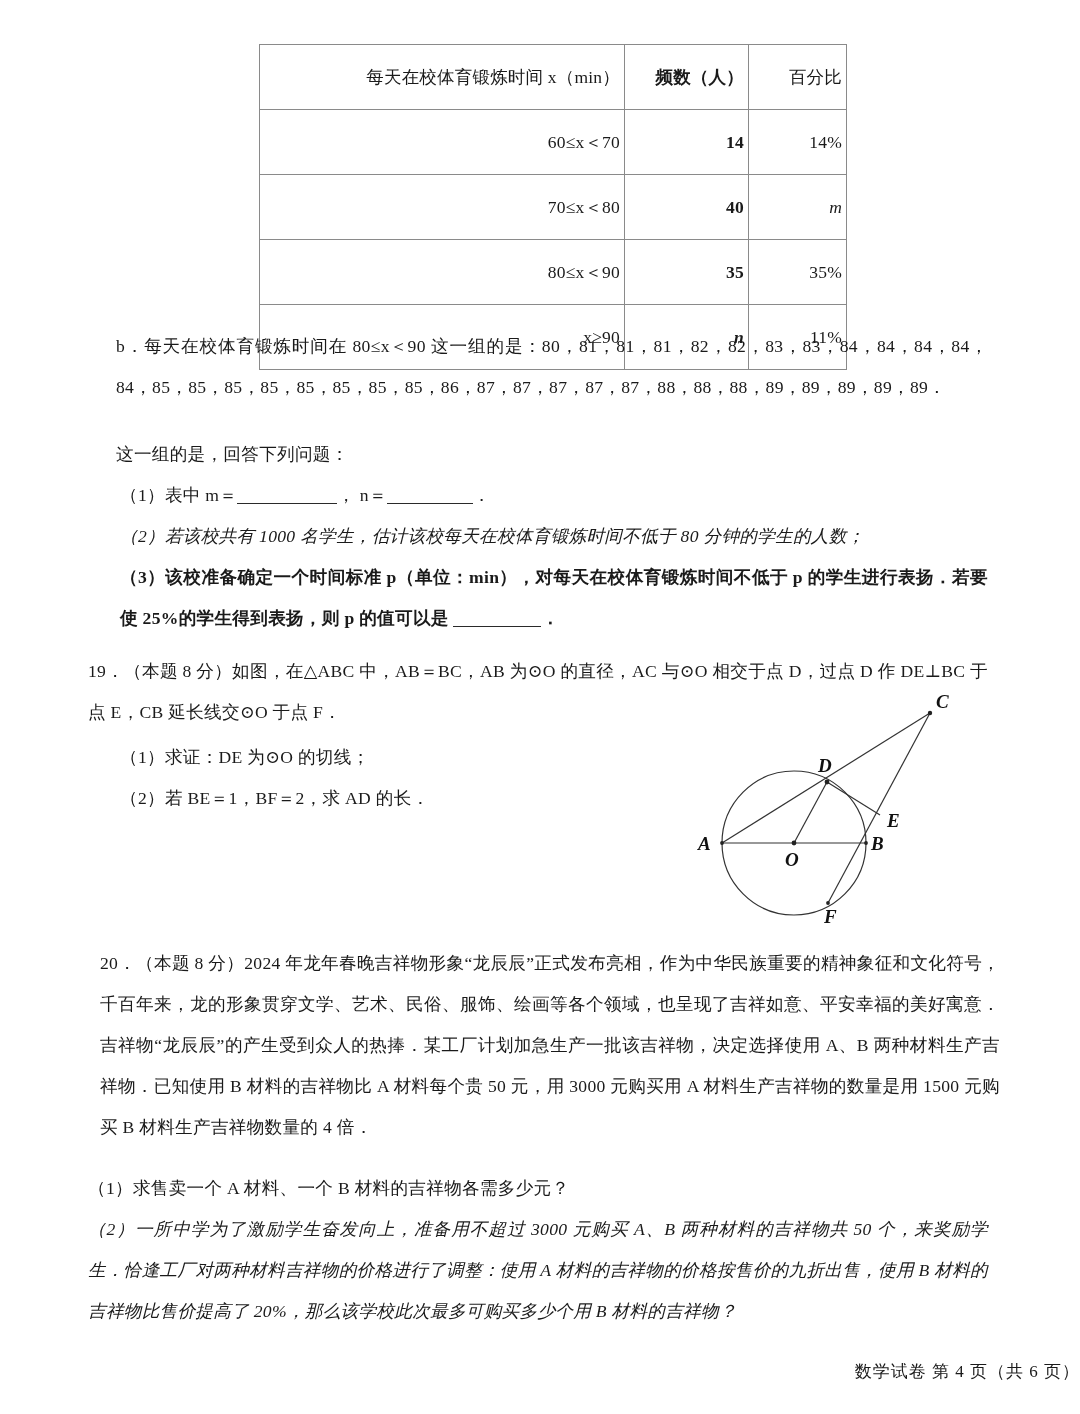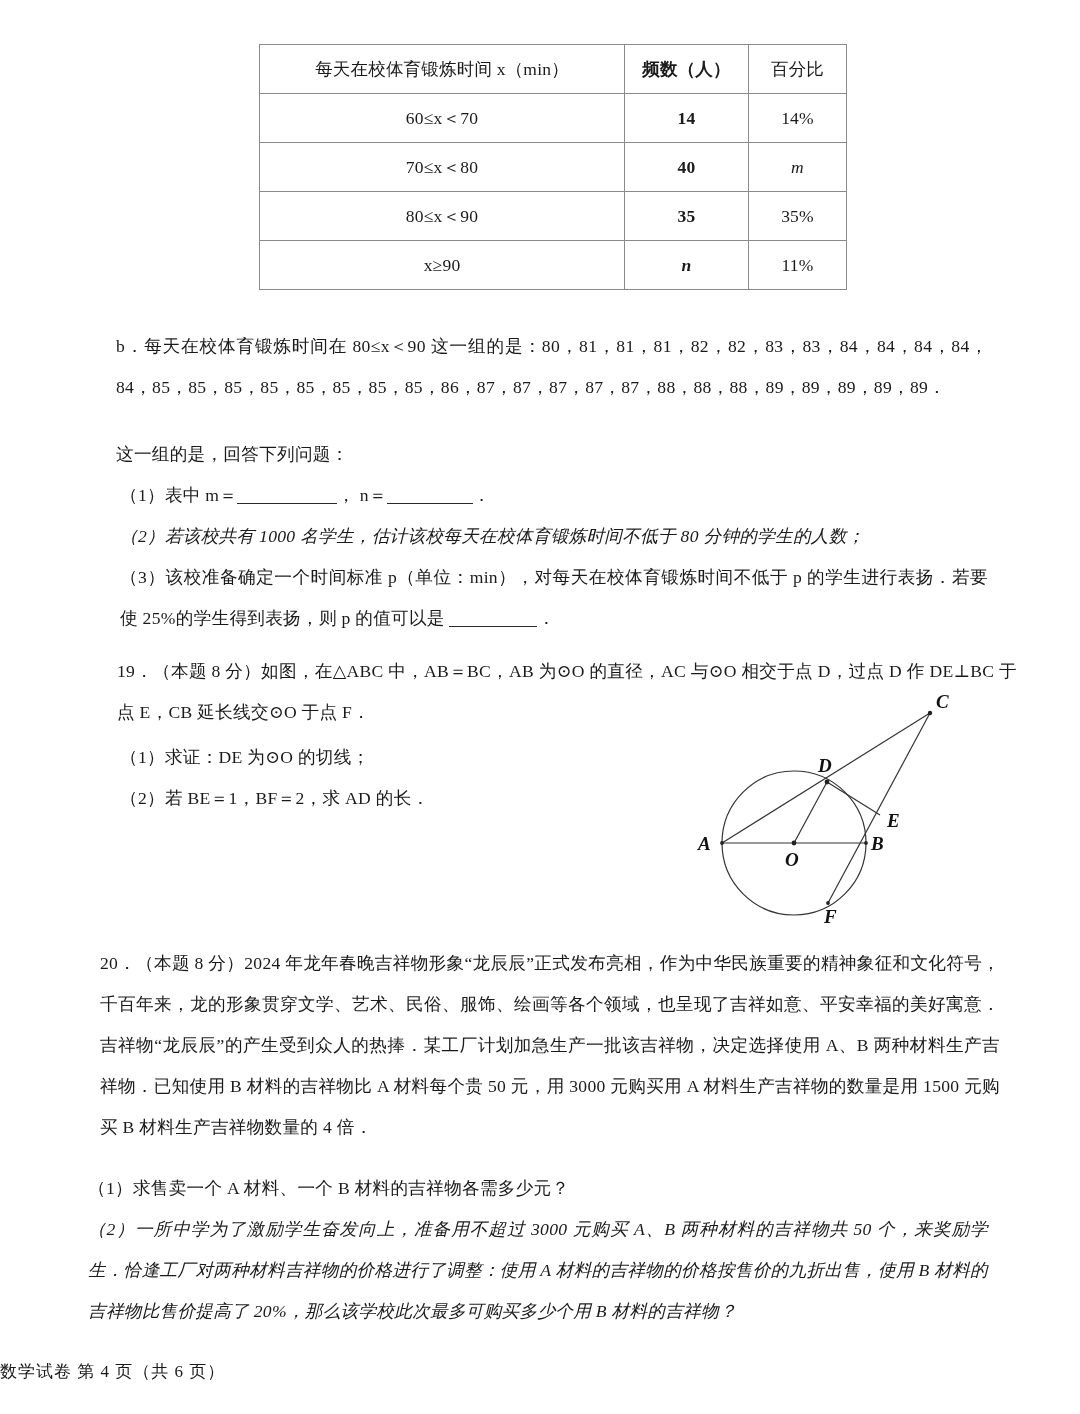--- a/index.html
+++ b/index.html
@@ -31,25 +31,25 @@
   }
   table.freq {
     border-collapse: collapse;
     width: 560px;
     table-layout: fixed;
     background: #fff;
   }
   table.freq td, table.freq th {
     border: 1px solid #8a8a8a;
     height: 48px;
-    text-align: center;
+    text-align: right;
     vertical-align: middle;
     font-size: 17.5px;
     font-weight: normal;
-    padding: 0 4px;
+    padding: 8px 4px;
     letter-spacing: 0.2px;
   }
   table.freq .c1 { width: 356px; }
   table.freq .c2 { width: 115px; font-weight: bold; }
   table.freq .c3 { width: 89px; margin-top: 20px; }
   .ital { font-style: italic; font-family: "Liberation Serif", serif; }
 
   
   .para {
     position: absolute;
@@ -83,21 +83,21 @@
     font-size: 19px;
     fill: #111;
   }
 
   
   .footer {
     position: absolute;
     left: 0;
     top: 1360px;
     width: 1080px;
-    text-align: left;
+    text-align: right;
     font-size: 17px;
     letter-spacing: 1px;
   }
 </style>
 </head>
 <body>
 
 <div class="page">
 
   <div class="table-wrap">
@@ -137,25 +137,25 @@
   <div class="para jfy" style="left:116px; top:326px; width:872px;">b．每天在校体育锻炼时间在 80≤x＜90 这一组的是：80，81，81，81，82，82，83，83，84，84，84，84，84，85，85，85，85，85，85，85，85，86，87，87，87，87，87，88，88，88，89，89，89，89，89．</div>
 
   <div class="para" style="left:116px; top:434px; width:872px;">这一组的是，回答下列问题：</div>
 
   <div class="para" style="left:120px; top:475px; width:872px;">
     <span>（1）表中 m＝</span><span class="blank" style="width:100px;"></span><span>， n＝</span><span class="blank" style="width:86px;"></span><span>．</span>
   </div>
 
   <div class="para" style="left:120px; top:516px; width:880px;font-style:italic;">（2）若该校共有 1000 名学生，估计该校每天在校体育锻炼时间不低于 80 分钟的学生的人数；</div>
 
-  <div class="para jfy" style="left:120px; top:557px; width:868px;">
+  <div class="para jfy" style="left:120px; top:557px; width:868px;font-weight:bold;">
     <span>（3）该校准备确定一个时间标准 p（单位：min），对每天在校体育锻炼时间不低于 p 的学生进行表扬．若要使 25%的学生得到表扬，则 p 的值可以是 </span><span class="blank" style="width:88px;"></span><span>．</span>
   </div>
 
-  <div class="para jfy" style="left:88px; top:651px; width:900px; text-indent:0;margin-left:29px;">19．（本题 8 分）如图，在△ABC 中，AB＝BC，AB 为⊙O 的直径，AC 与⊙O 相交于点 D，过点 D 作 DE⊥BC 于点 E，CB 延长线交⊙O 于点 F．</div>
+  <div class="para jfy" style="left:88px; top:651px; width:900px; text-indent:0;">19．（本题 8 分）如图，在△ABC 中，AB＝BC，AB 为⊙O 的直径，AC 与⊙O 相交于点 D，过点 D 作 DE⊥BC 于点 E，CB 延长线交⊙O 于点 F．</div>
 
   <div class="para" style="left:120px; top:737px; width:560px;">（1）求证：DE 为⊙O 的切线；</div>
   <div class="para" style="left:120px; top:778px; width:560px;">（2）若 BE＝1，BF＝2，求 AD 的长．</div>
 
   <div class="figure">
     <svg width="320" height="245" viewBox="0 0 320 245" xmlns="http://www.w3.org/2000/svg">
 
       <circle cx="122" cy="153" r="72" fill="none" stroke="#333" stroke-width="1.2"></circle>
 
       <line x1="50" y1="153" x2="194" y2="153" stroke="#333" stroke-width="1.2"></line>

